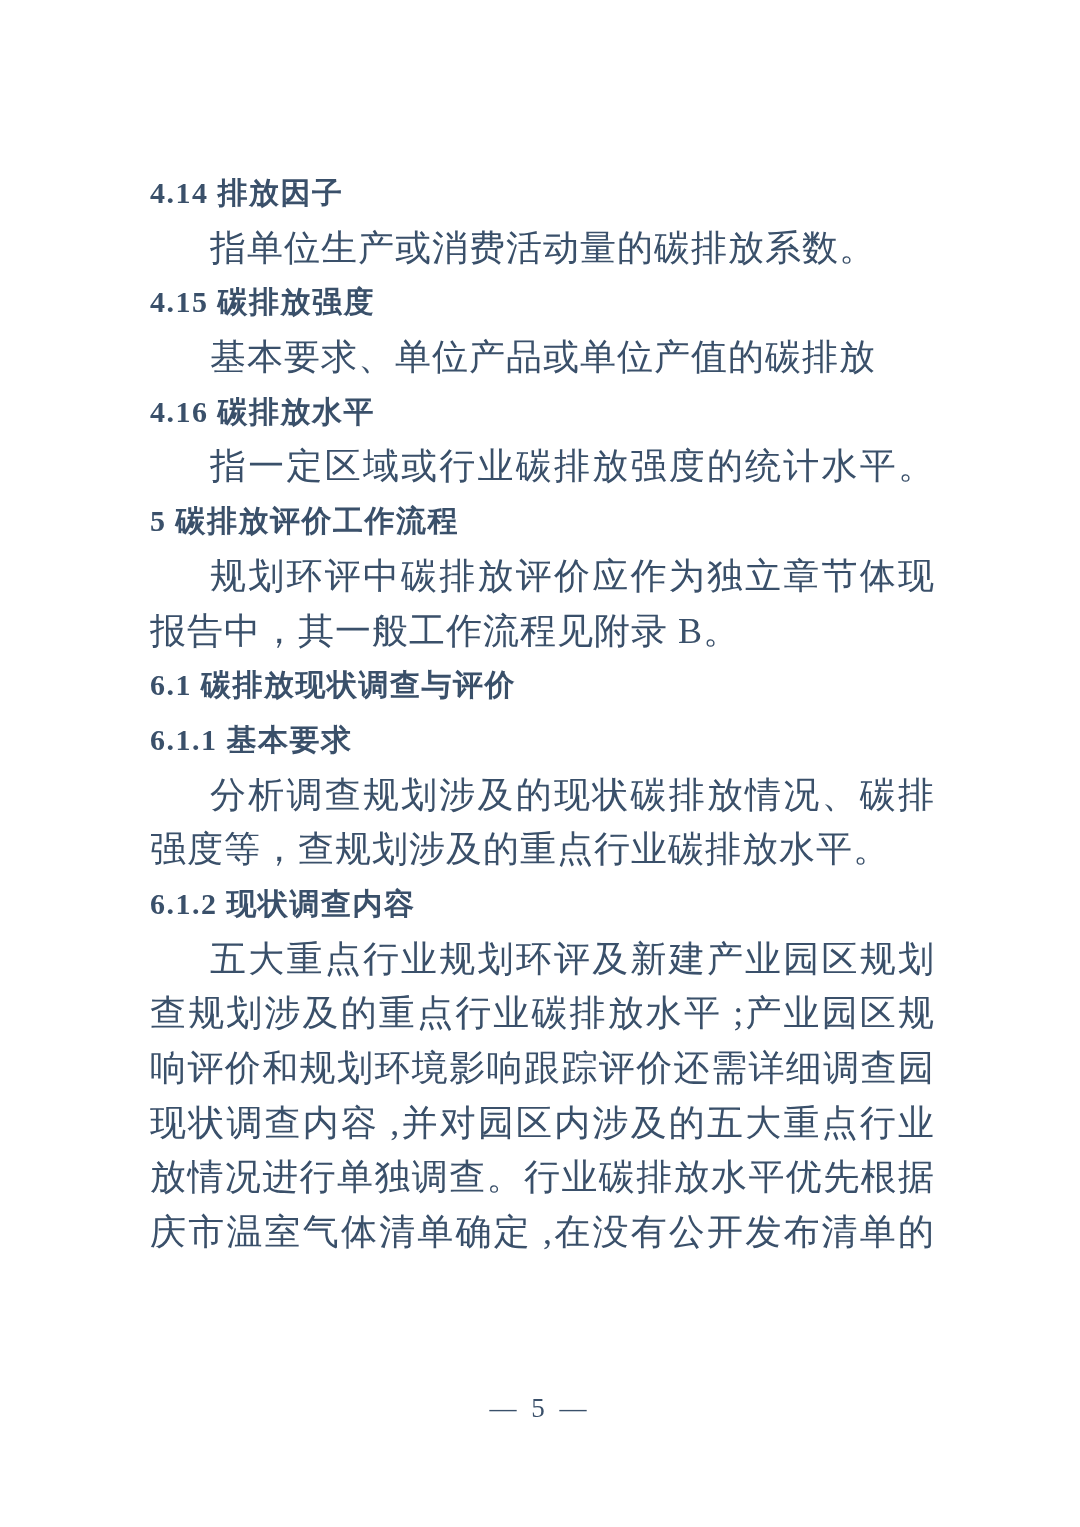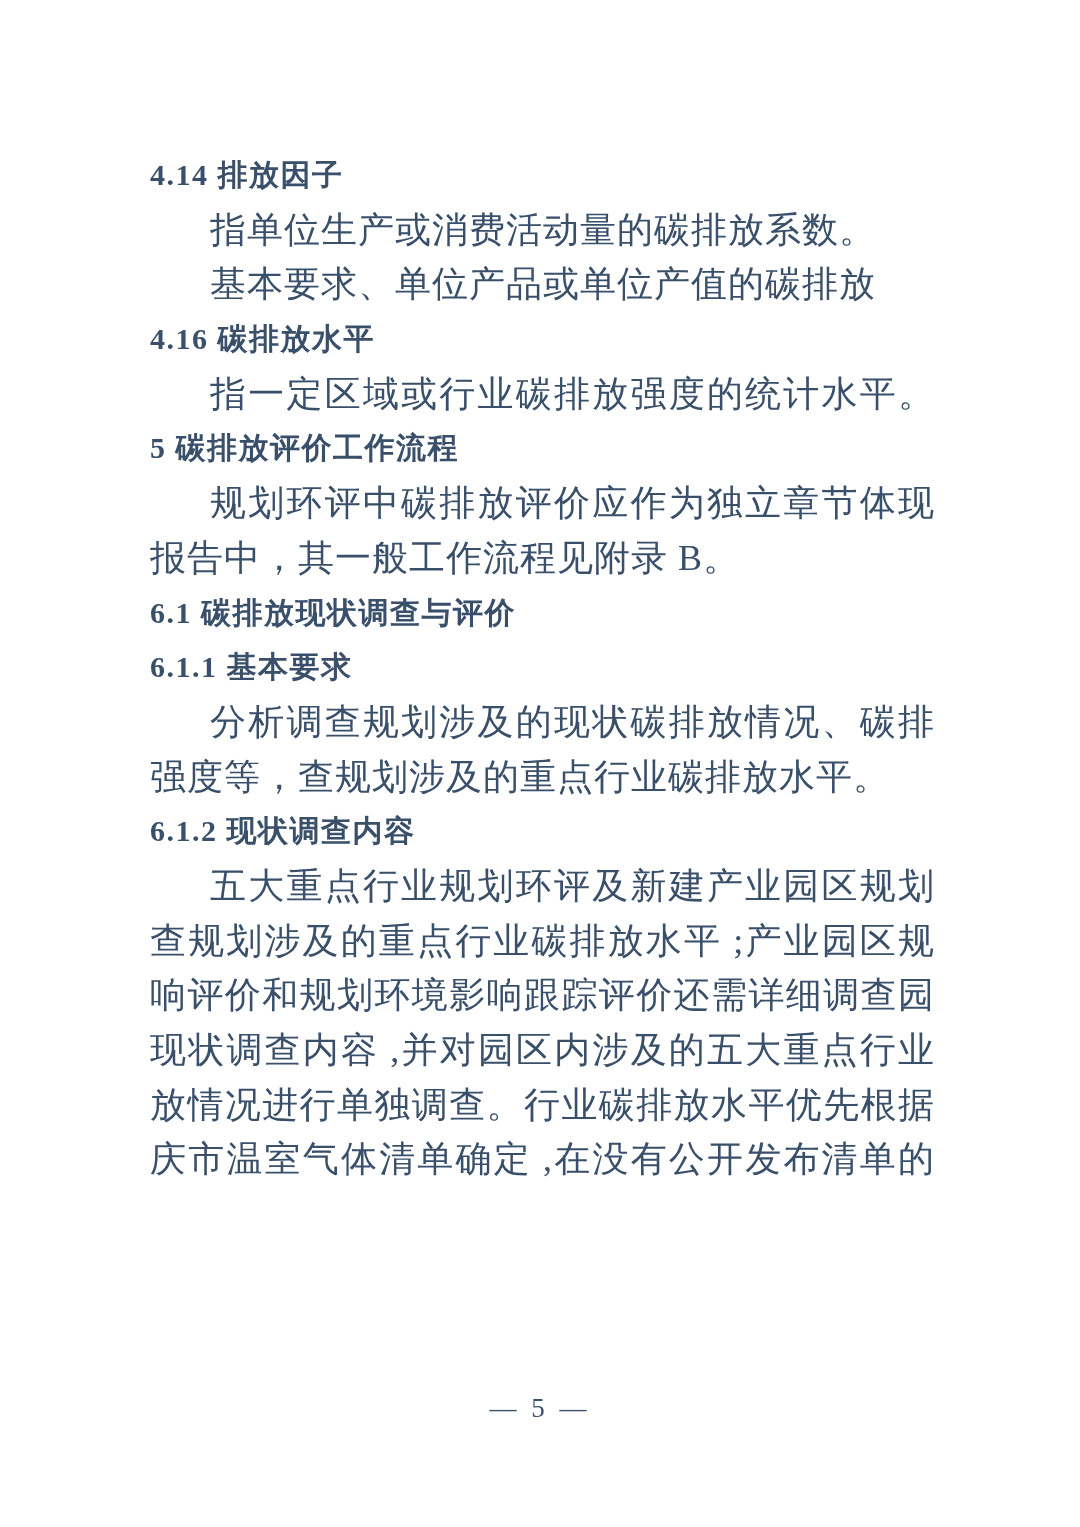--- a/index.html
+++ b/index.html
@@ -12,21 +12,21 @@
     width: 1080px;
     height: 1527px;
     background: #ffffff;
     overflow: hidden;
     font-family: "Liberation Serif", serif;
     color: #3a506a;
   }
   .content {
     position: absolute;
     left: 150px;
-    top: 148px;
+    top: 166px;
     width: 785px;
   }
   .line {
     height: 54.7px;
     line-height: 54.7px;
     font-size: 36px;
     letter-spacing: 1px;
     overflow: hidden;
   }
   .line.h {
@@ -52,20 +52,21 @@
     color: #3a506a;
   }
 </style>
 </head>
 <body>
 
 <div class="page">
   <div class="content">
     <div class="line h">4.14 排放因子</div>
     <div class="line i">指单位生产或消费活动量的碳排放系数。</div>
+    <div class="line h">4.15 碳排放强度</div>
     <div class="line i">基本要求、单位产品或单位产值的碳排放量。</div>
     <div class="line h">4.16 碳排放水平</div>
     <div class="line i j">指一定区域或行业碳排放强度的统计水平。可选取平均水</div>
     <div class="line h">5 碳排放评价工作流程</div>
     <div class="line i j">规划环评中碳排放评价应作为独立章节体现在规划环评</div>
     <div class="line">报告中，其一般工作流程见附录 B。</div>
     <div class="line h">6.1 碳排放现状调查与评价</div>
     <div class="line h">6.1.1 基本要求</div>
     <div class="line i j">分析调查规划涉及的现状碳排放情况、碳排放量、碳排放</div>
     <div class="line">强度等，查规划涉及的重点行业碳排放水平。</div>

